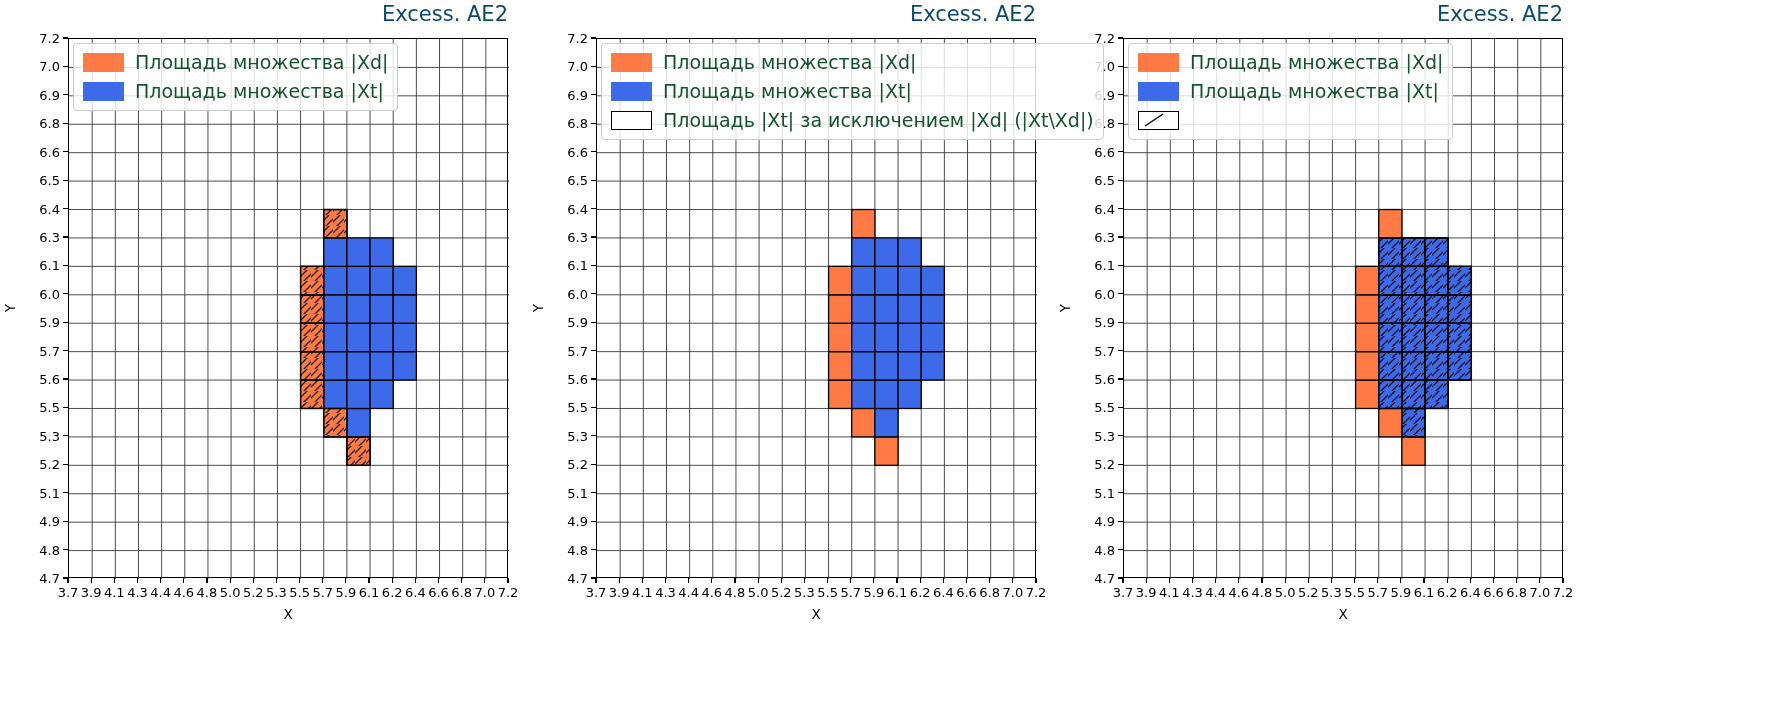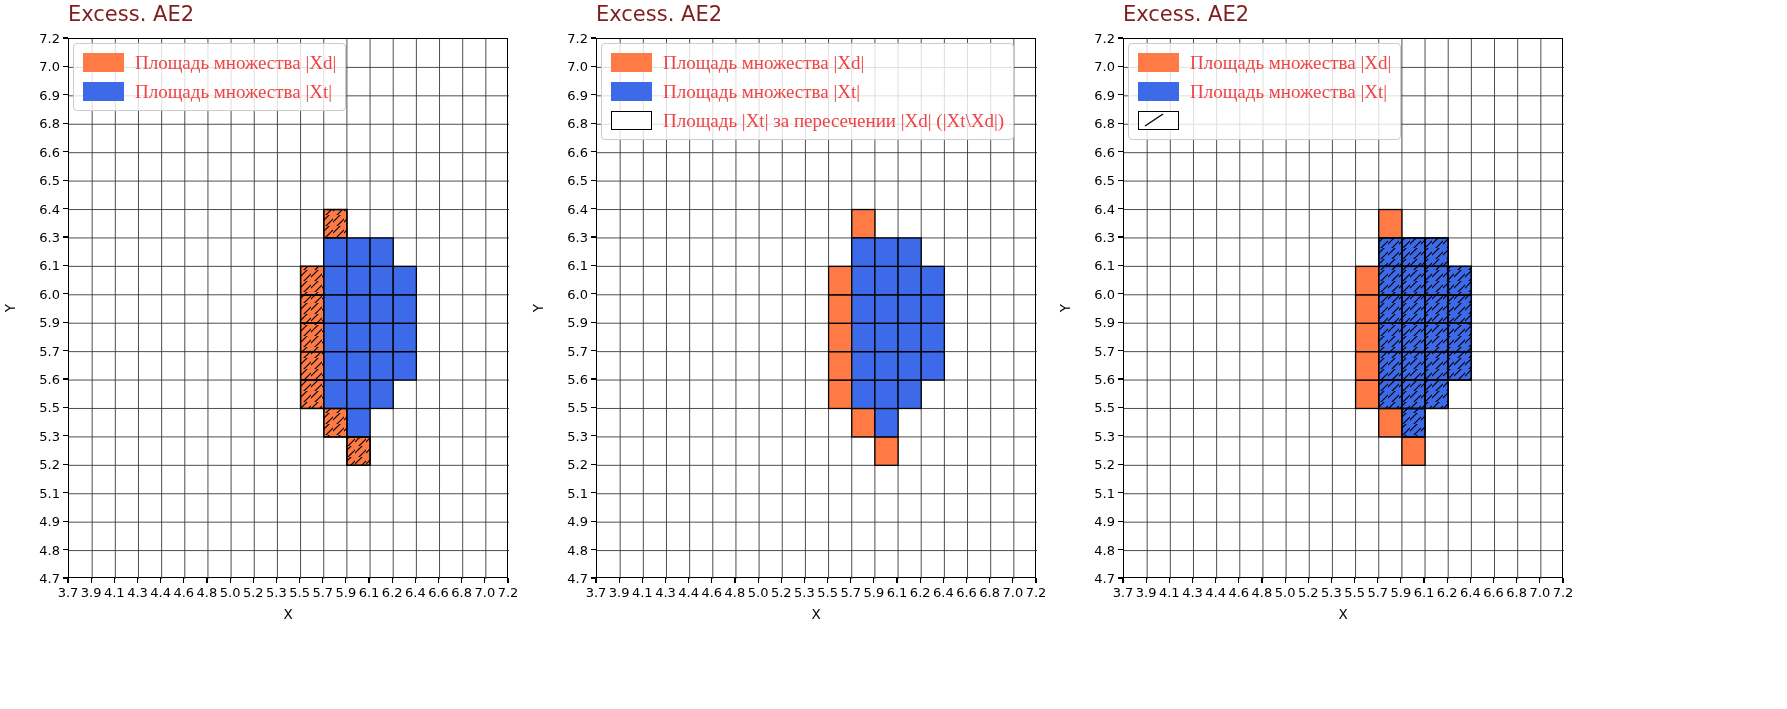--- a/index.html
+++ b/index.html
@@ -17,23 +17,23 @@
   }
   .panel {
     position: absolute;
     top: 0;
     height: 709px;
   }
   .panel-title {
     position: absolute;
     top: 2px;
     width: 100%;
-    text-align: left;
+    text-align: right;
     font-size: 21px;
-    color: #7f1d1d;
+    color: #0c4a6e;
     white-space: nowrap;
   }
   .plot-area {
     position: absolute;
     background: #ffffff;
     border: 1.3px solid #000;
     overflow: visible;
   }
   .grid-svg {
     position: absolute;
@@ -102,24 +102,23 @@
     height: 19px;
     flex: 0 0 auto;
     border: 1px solid transparent;
   }
   .legend-swatch.outlined {
     border: 1.2px solid #000;
     background: #ffffff;
   }
   .legend-text {
     font-size: 19px;
-    color: #ef4444;
+    color: #14532d;
     line-height: 21px;
     white-space: nowrap;
-    font-family: Liberation Serif, serif;
   }
 </style>
 </head>
 <body>
 
 <div id="root">
     <div class="panel" style="left: 0px; width: 528px;">
       <div class="panel-title" style="left: 68px; width: 440px;">Excess. AE2</div>
       <div class="plot-area" style="left: 68px; top: 38px; width: 440px; height: 540px;">
         <svg class="grid-svg" width="440" height="540">
@@ -466,21 +465,21 @@
         <div class="legend-row">
           <div class="legend-swatch" style="background: rgb(255, 122, 69);"></div>
           <div class="legend-text">Площадь множества |Xd|</div>
         </div>
         <div class="legend-row">
           <div class="legend-swatch" style="background: rgb(61, 106, 232);"></div>
           <div class="legend-text">Площадь множества  |Xt|</div>
         </div>
         <div class="legend-row">
           <div class="legend-swatch outlined"></div>
-          <div class="legend-text">Площадь |Xt| за пересечении |Xd| (|Xt\Xd|)</div>
+          <div class="legend-text">Площадь |Xt| за исключением |Xd| (|Xt\Xd|)</div>
         </div>
       </div>
     </div>
     <div class="panel" style="left: 1055px; width: 732px;">
       <div class="panel-title" style="left: 68px; width: 440px;">Excess. AE2</div>
       <div class="plot-area" style="left: 68px; top: 38px; width: 440px; height: 540px;">
         <svg class="grid-svg" width="440" height="540">
           <line x1="23.157894736842106" x2="23.157894736842106" y1="0" y2="540" stroke="#3a3a3a" stroke-width="0.9"></line>
           <line x1="46.31578947368421" x2="46.31578947368421" y1="0" y2="540" stroke="#3a3a3a" stroke-width="0.9"></line>
           <line x1="69.47368421052632" x2="69.47368421052632" y1="0" y2="540" stroke="#3a3a3a" stroke-width="0.9"></line>

